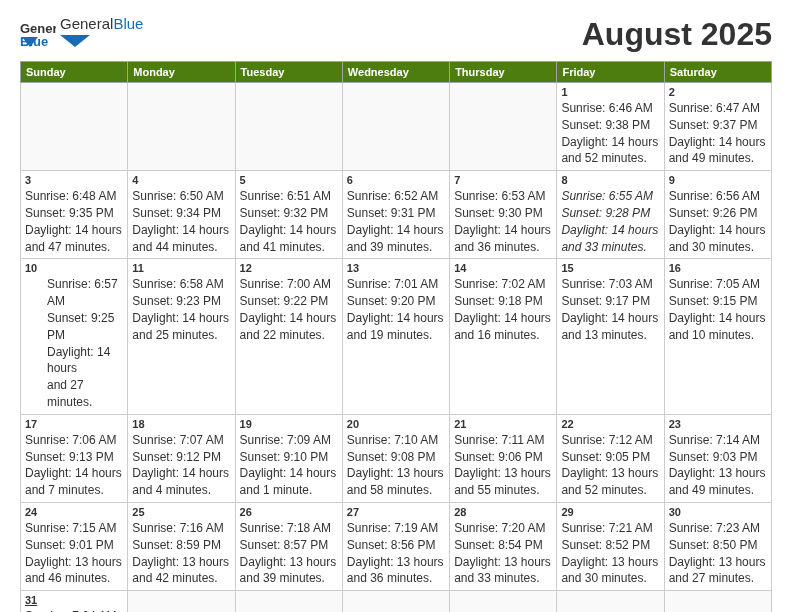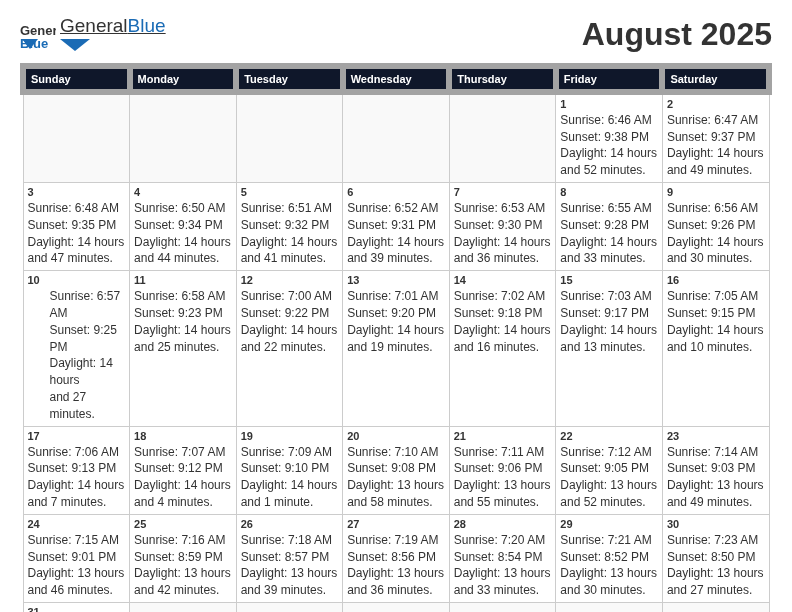--- a/index.html
+++ b/index.html
@@ -45,27 +45,27 @@
       color: #555;
     }
     .calendar {
       flex: 1;
       border: 1px solid #ccc;
       border-collapse: collapse;
       width: 100%;
       table-layout: fixed;
     }
     .calendar th {
-      background-color: #0f172a;
+      background-color: #4d7c0f;
       color: #fff;
       font-size: 11px;
       font-weight: bold;
       text-align: left;
       padding: 4px 5px;
-      border: 6px solid #a3a3a3;
+      border: 1px solid #a3a3a3;
     }
     .calendar td {
       vertical-align: top;
       border: 1px solid #ccc;
       padding: 3px 4px;
       font-size: 8.5px;
       color: #333;
       height: 78px;
     }
     .day-num {
@@ -93,21 +93,21 @@
 
 <div class="page">
   <div class="header">
     <div class="logo">
       <svg class="logo-icon" viewBox="0 0 36 28">
         <text x="0" y="14" font-size="13" fill="#333" font-family="Arial" font-weight="bold">General</text>
         <polygon points="2,18 18,18 10,28" fill="#1a6bb5"></polygon>
         <text x="0" y="27" font-size="13" fill="#1a6bb5" font-family="Arial" font-weight="bold">Blue</text>
       </svg>
       <div>
-        <div style="font-size:19px; line-height:1.1; color:#333; font-family:Arial;text-decoration:underline;">
+        <div style="font-size:15px; line-height:1.1; color:#333; font-family:Arial;">
           <span style="color:#333;">General</span><span style="color:#1a6bb5;">Blue</span>
         </div>
         <svg width="50" height="12">
           <polygon points="0,0 30,0 15,12" fill="#1a6bb5"></polygon>
         </svg>
       </div>
     </div>
     <div class="title-block">
       <div class="month-year">August 2025</div>
     </div>
@@ -178,21 +178,21 @@
           </td>
           <td>
             <span class="day-num">7</span>
             <div class="cell-text" style="white-space: pre-line;">Sunrise: 6:53 AM
 Sunset: 9:30 PM
 Daylight: 14 hours
 and 36 minutes.</div>
           </td>
           <td>
             <span class="day-num">8</span>
-            <div class="cell-text" style="white-space: pre-line;">Sunrise: 6:55 AM
+            <div class="cell-text" style="white-space: pre-line; font-style: italic;">Sunrise: 6:55 AM
 Sunset: 9:28 PM
 Daylight: 14 hours
 and 33 minutes.</div>
           </td>
           <td>
             <span class="day-num">9</span>
             <div class="cell-text" style="white-space: pre-line;">Sunrise: 6:56 AM
 Sunset: 9:26 PM
 Daylight: 14 hours
 and 30 minutes.</div>

